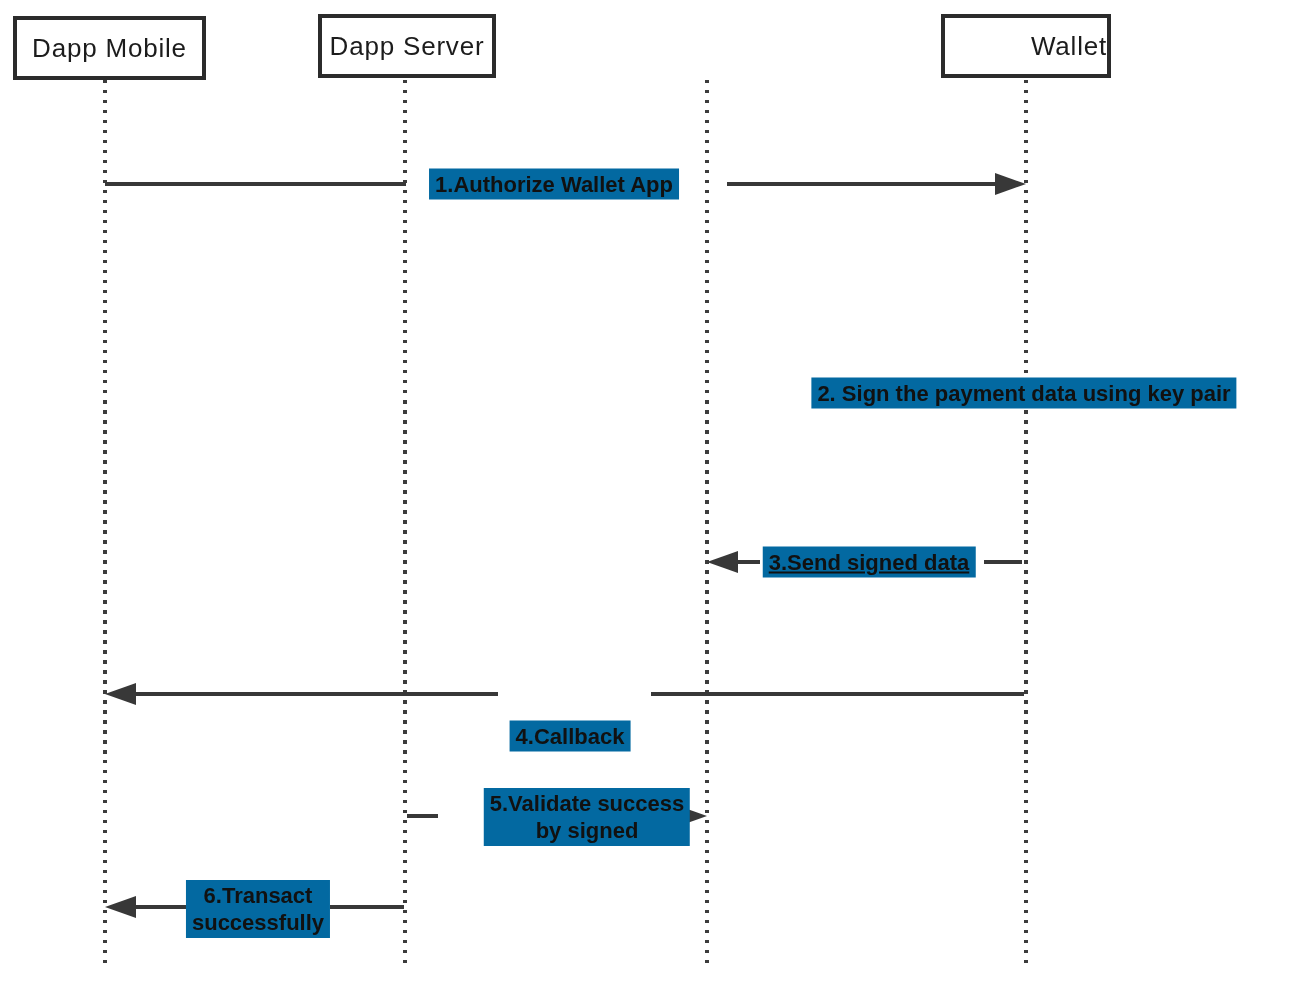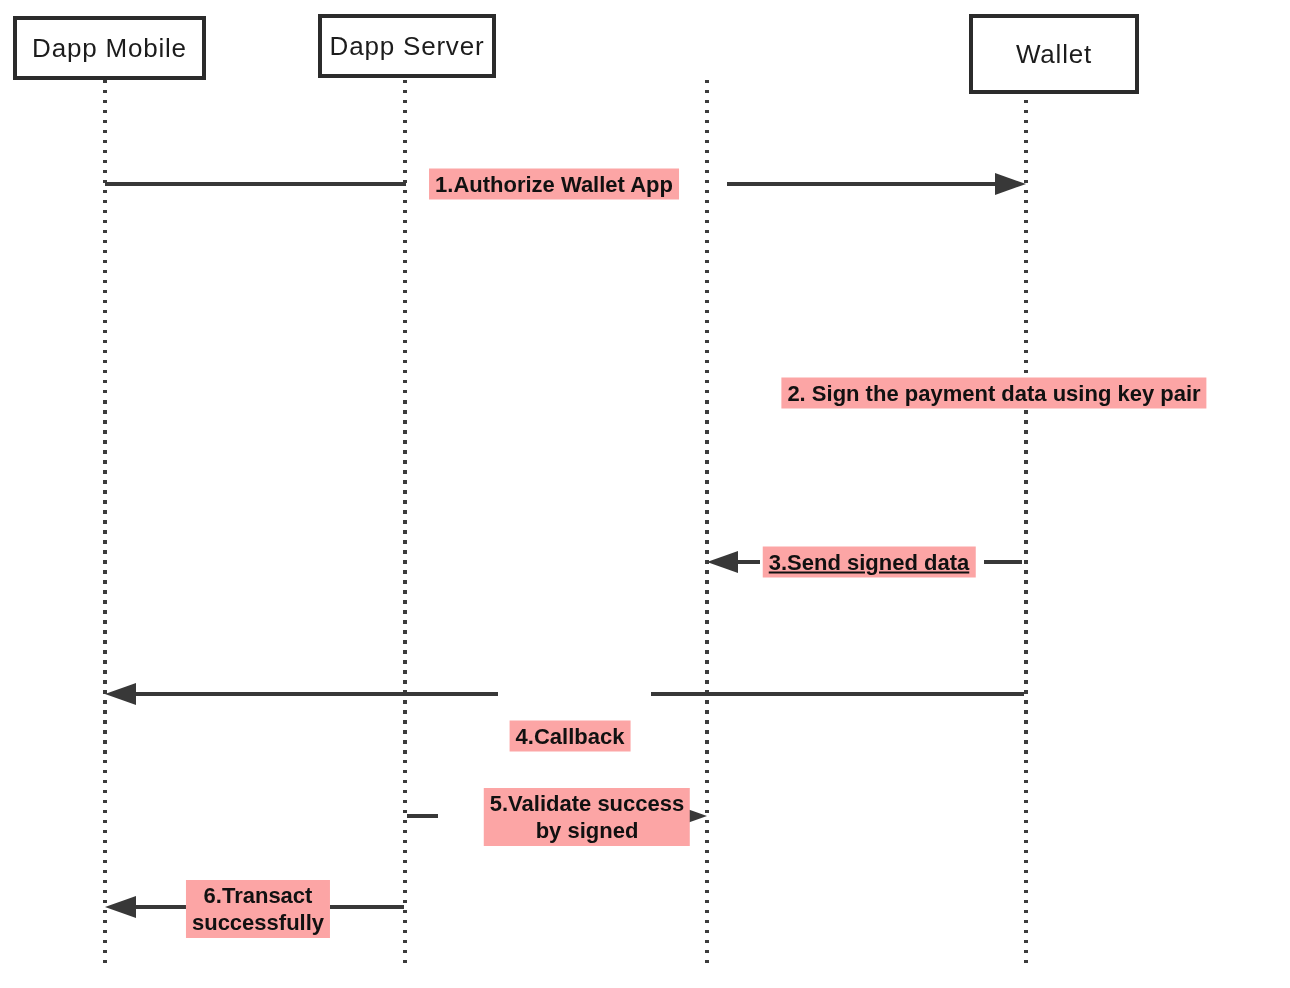--- a/index.html
+++ b/index.html
@@ -41,21 +41,21 @@
   }
   .mline {
     position: absolute;
     height: 4px;
     background: #383838;
     z-index: 2;
   }
   .msg-label {
     position: absolute;
     transform: translate(-50%, -50%);
-    background: #fca5a5;
+    background: #0369a1;
     padding: 2px 6px;
     font-weight: bold;
     font-size: 22px;
     line-height: 27px;
     color: #111111;
     white-space: nowrap;
     text-align: center;
     z-index: 4;
   }
   .arrow {
@@ -90,30 +90,30 @@
   <div class="lifeline" style="left:403px;"></div>
   <div class="lifeline" style="left:705px;"></div>
   <div class="lifeline" style="left:1024px;"></div>
 
   <div class="actor" style="left:318px; top:14px; width:178px; height:64px;">
     <span>Dapp Server</span>
   </div>
   <div class="actor" style="left:13px; top:16px; width:193px; height:64px;">
     <span>Dapp Mobile</span>
   </div>
-  <div class="actor" style="left:969px; top:14px; width:170px; height:80px;">
+  <div class="actor" style="left:941px; top:14px; width:170px; height:64px;justify-content:flex-end;">
     <span>Wallet</span>
   </div>
 
   <div class="mline" style="left:105px; top:182px; width:301px;"></div>
   <div class="msg-label" style="left:554px; top:184px;">1.Authorize Wallet App</div>
   <div class="mline" style="left:727px; top:182px; width:270px;"></div>
   <div class="arrow right" style="left:995px; top:173px;"></div>
 
-  <div class="msg-label" style="left:994px; top:393px;">2. Sign the payment data using key pair</div>
+  <div class="msg-label" style="left:1024px; top:393px;">2. Sign the payment data using key pair</div>
 
   <div class="arrow left" style="left:707px; top:551px;"></div>
   <div class="mline" style="left:738px; top:560px; width:22px;"></div>
   <div class="msg-label" style="left:869px; top:562px;text-decoration:underline;">3.Send signed data</div>
   <div class="mline" style="left:984px; top:560px; width:38px;"></div>
 
   <div class="arrow left" style="left:105px; top:683px;"></div>
   <div class="mline" style="left:136px; top:692px; width:362px;"></div>
   <div class="msg-label" style="left:570px; top:736px;">4.Callback</div>
   <div class="mline" style="left:651px; top:692px; width:373px;"></div>

